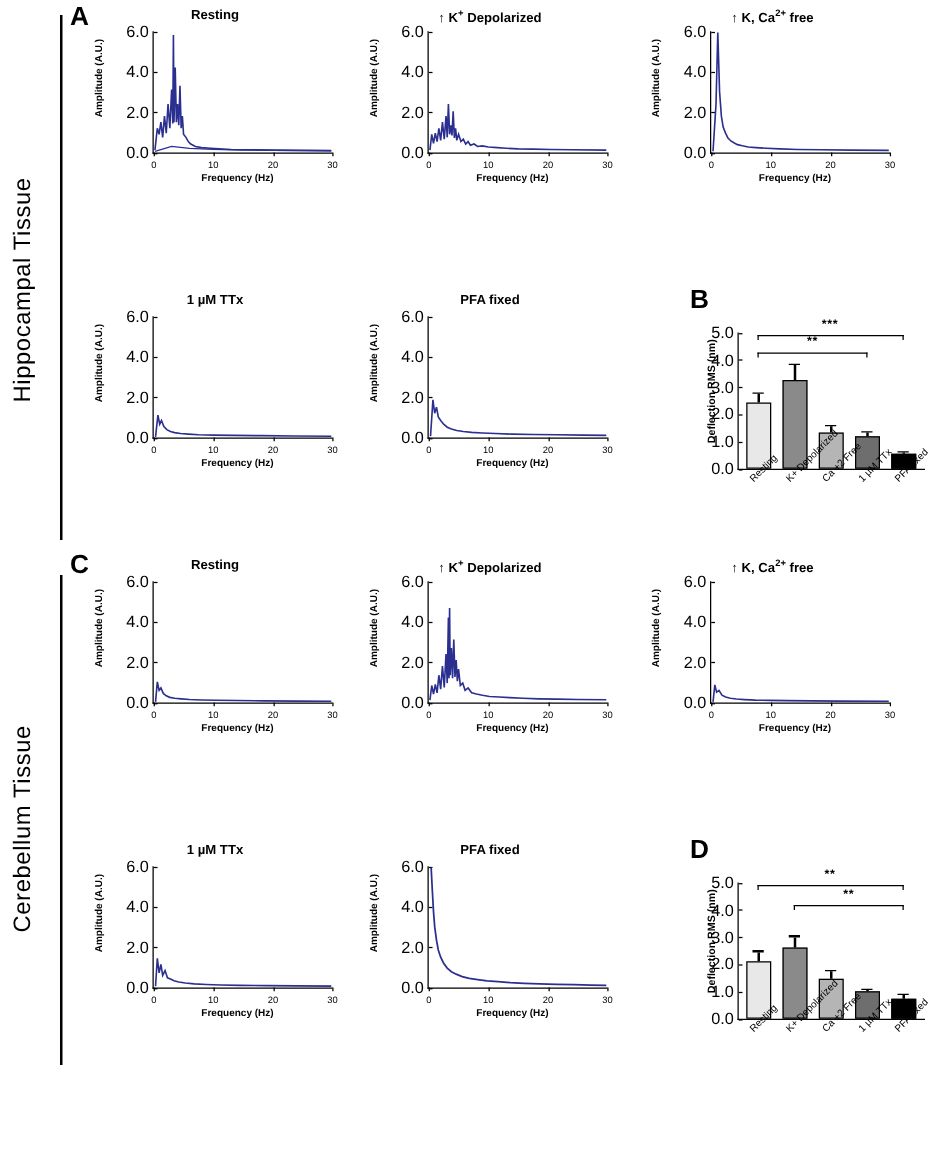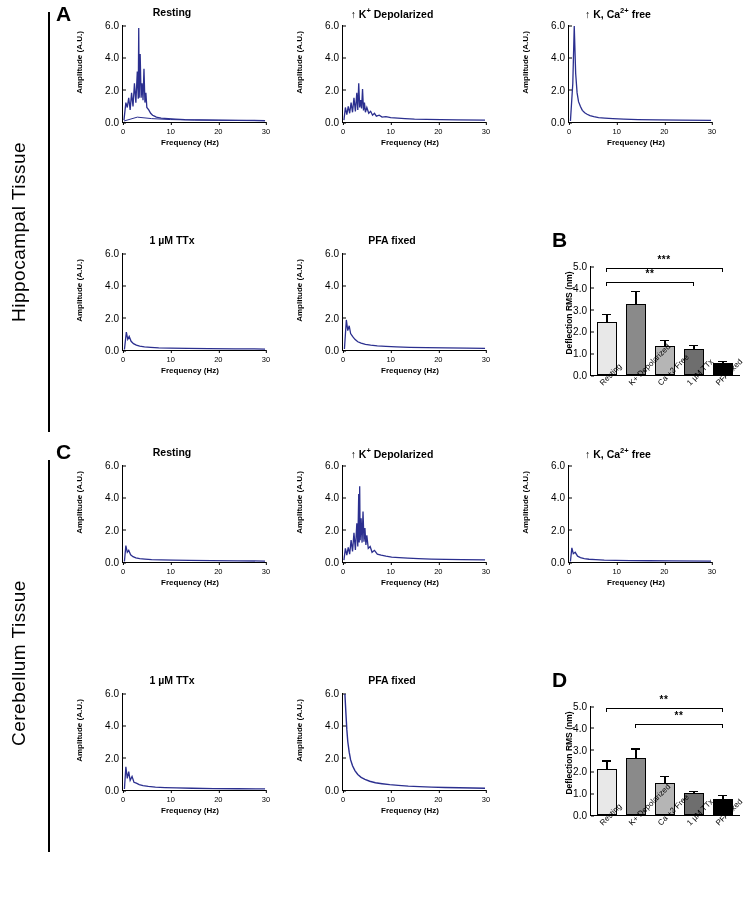--- a/index.html
+++ b/index.html
@@ -88,21 +88,21 @@
     width: 144px;
     height: 98px;
     border-left: 1.2px solid #000;
     border-bottom: 1.2px solid #000;
     box-sizing: border-box;
   }
   .ytick {
     position: absolute;
     right: 100%;
     transform: translateY(-50%);
-    font-size: 10px;
+    font-size: 13px;
     padding-right: 4px;
     white-space: nowrap;
   }
   .ytick::after {
     content: "";
     position: absolute;
     right: -3px;
     top: 50%;
     width: 3px;
     height: 1px;

